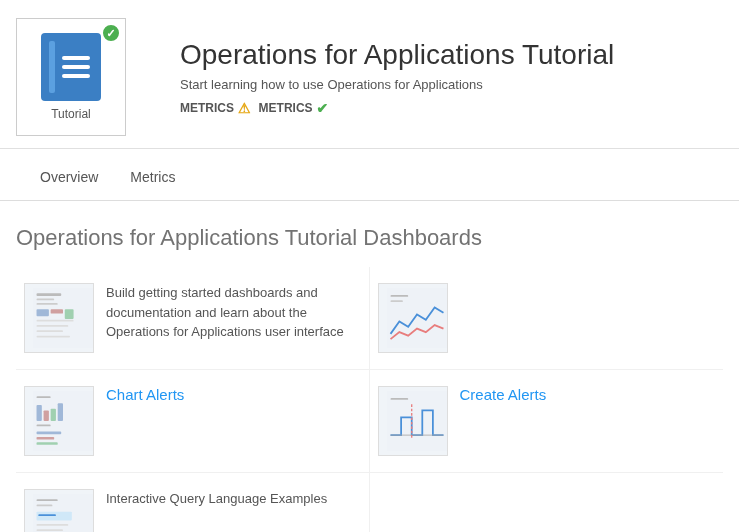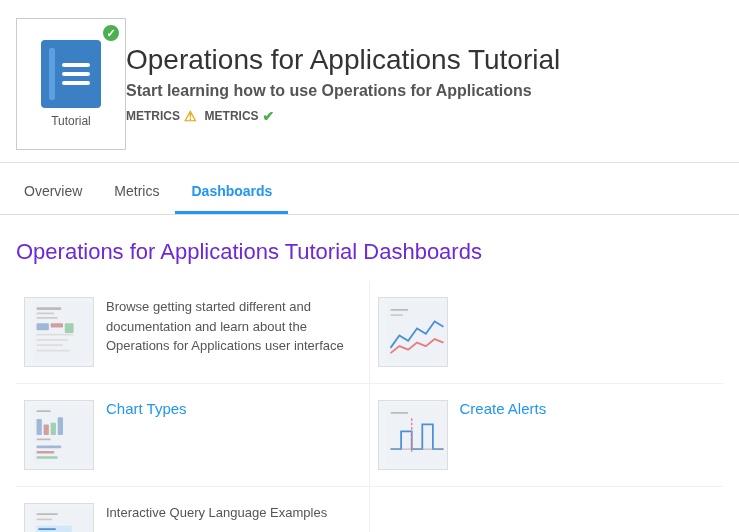--- a/index.html
+++ b/index.html
@@ -1,43 +1,43 @@
 <!DOCTYPE html>
 <html><head>
   <meta charset="utf-8">
   <style>
     * { box-sizing: border-box; margin: 0; padding: 0; }
     body { font-family: Arial, sans-serif; background: #fff; color: #333; font-size: 14px; width: 739px; }
 
     
     .header { display: flex; align-items: center; padding: 18px 16px 12px 16px; border-bottom: 1px solid #e0e0e0; }
-    .tutorial-icon-wrap { position: relative; border: 1px solid #ccc; width: 110px; height: 132px; display: flex; flex-direction: column; align-items: center; justify-content: center; flex-shrink: 0; }
+    .tutorial-icon-wrap { position: relative; border: 1px solid #ccc; width: 110px; height: 118px; display: flex; flex-direction: column; align-items: center; justify-content: center; margin-right: 18px; flex-shrink: 0; }
     .tutorial-book { width: 60px; height: 68px; background: #3b7fc4; border-radius: 4px; position: relative; display: flex; align-items: center; justify-content: center; }
     .tutorial-book::before { content: ''; position: absolute; left: 8px; top: 8px; bottom: 8px; width: 6px; background: #5ba0e0; border-radius: 2px; }
     .tutorial-book-lines { display: flex; flex-direction: column; gap: 5px; margin-left: 10px; }
     .tutorial-book-line { width: 28px; height: 4px; background: #fff; border-radius: 2px; }
     .tutorial-label { font-size: 12px; color: #555; margin-top: 6px; }
     .check-badge { position: absolute; top: 4px; right: 4px; width: 20px; height: 20px; background: #4caf50; border-radius: 50%; display: flex; align-items: center; justify-content: center; border: 2px solid #fff; }
     .check-badge::after { content: '✓'; color: #fff; font-size: 11px; font-weight: bold; }
 
-    .header-info { flex: 1; }
+    .header-info { flex: 1; margin-left: 36px; }
     .header-title { font-size: 28px; font-weight: normal; color: #333; margin-bottom: 6px; }
-    .header-subtitle { font-size: 16px; color: #555; margin-bottom: 8px; font-weight: bold; }
+    .header-subtitle { font-size: 13px; color: #555; margin-bottom: 8px; }
     .header-badges { display: flex; align-items: center; gap: 8px; }
     .badge { display: flex; align-items: center; gap: 4px; font-size: 12px; font-weight: bold; color: #555; }
     .badge-warn { color: #e6a817; font-size: 14px; }
     .badge-ok { color: #4caf50; font-size: 14px; }
 
     
-    .tabs { display: flex; border-bottom: 1px solid #ddd; padding: 0 8px; margin-top: 8px; }
+    .tabs { display: flex; border-bottom: 1px solid #ddd; padding: 0 24px; margin-top: 8px; }
     .tab { padding: 12px 16px; font-size: 14px; color: #555; cursor: pointer; border-bottom: 3px solid transparent; }
     .tab.active { color: #2196f3; border-bottom: 3px solid #2196f3; font-weight: bold; }
 
     
-    .page-title { font-size: 22px; font-weight: normal; color: #6d28d9; padding: 24px 16px 16px 16px; }
+    .page-title { font-size: 22px; font-weight: normal; color: #737373; padding: 24px 16px 16px 16px; }
 
     
     .content-grid { display: grid; grid-template-columns: 1fr 1fr; gap: 0; padding: 0 16px; }
     .content-item { display: flex; align-items: flex-start; gap: 12px; padding: 16px 8px; border-bottom: 1px solid #f0f0f0; }
     .content-item:nth-child(odd) { border-right: 1px solid #f0f0f0; }
 
     .thumb { width: 70px; height: 70px; flex-shrink: 0; background: #f5f5f5; border: 1px solid #ddd; display: flex; flex-direction: column; justify-content: space-around; padding: 4px; overflow: hidden; }
 
     .item-text { flex: 1; }
     .item-title { font-size: 15px; color: #2196f3; font-weight: normal; margin-bottom: 6px; cursor: pointer; }
@@ -77,21 +77,20 @@
         <span>METRICS</span>
         <span class="badge-ok">✔</span>
       </div>
     </div>
   </div>
 </div>
 
 <div class="tabs">
   <div class="tab">Overview</div>
   <div class="tab">Metrics</div>
-  <div class="tab active">Dashboards</div>
 </div>
 
 <div class="page-title">Operations for Applications Tutorial Dashboards</div>
 
 <div class="content-grid">
 
   <div class="content-item">
     <div class="thumb thumb-intro">
       <svg width="68" height="68" viewBox="0 0 68 68" xmlns="http://www.w3.org/2000/svg">
         <rect width="68" height="68" fill="#eef2f7"></rect>
@@ -101,21 +100,21 @@
         <rect x="4" y="24" width="14" height="8" fill="#a0b8d8" rx="1"></rect>
         <rect x="20" y="24" width="14" height="5" fill="#d0a0a0" rx="1"></rect>
         <rect x="36" y="24" width="10" height="11" fill="#a0d0b0" rx="1"></rect>
         <rect x="4" y="36" width="42" height="2" fill="#ddd" rx="1"></rect>
         <rect x="4" y="42" width="36" height="2" fill="#ddd" rx="1"></rect>
         <rect x="4" y="48" width="30" height="2" fill="#ddd" rx="1"></rect>
         <rect x="4" y="54" width="38" height="2" fill="#ddd" rx="1"></rect>
       </svg>
     </div>
     <div class="item-text">
-      <div class="item-desc">Browse getting started different and documentation and learn about the Operations for Applications user interface</div>
+      <div class="item-desc">Build getting started dashboards and documentation and learn about the Operations for Applications user interface</div>
     </div>
   </div>
 
   <div class="content-item">
     <div class="thumb thumb-build">
       <svg width="68" height="68" viewBox="0 0 68 68" xmlns="http://www.w3.org/2000/svg">
         <rect width="68" height="68" fill="#eef2f7"></rect>
         <rect x="4" y="8" width="20" height="2" fill="#bbb" rx="1"></rect>
         <rect x="4" y="14" width="14" height="2" fill="#ccc" rx="1"></rect>
         <polyline points="4,52 14,38 24,44 34,30 44,36 54,22 64,28" fill="none" stroke="#4a90d9" stroke-width="2"></polyline>
@@ -135,21 +134,21 @@
         <rect x="12" y="22" width="6" height="12" fill="#d0a0a0" rx="1"></rect>
         <rect x="20" y="20" width="6" height="14" fill="#a0d0b0" rx="1"></rect>
         <rect x="28" y="14" width="6" height="20" fill="#a0b8d8" rx="1"></rect>
         <rect x="4" y="38" width="16" height="2" fill="#bbb" rx="1"></rect>
         <rect x="4" y="46" width="28" height="3" fill="#a0b8d8" rx="1"></rect>
         <rect x="4" y="52" width="20" height="3" fill="#d0a0a0" rx="1"></rect>
         <rect x="4" y="58" width="24" height="3" fill="#a0d0b0" rx="1"></rect>
       </svg>
     </div>
     <div class="item-text">
-      <div class="item-title">Chart Types</div>
+      <div class="item-title">Chart Alerts</div>
     </div>
   </div>
 
   <div class="content-item">
     <div class="thumb thumb-alerts">
       <svg width="68" height="68" viewBox="0 0 68 68" xmlns="http://www.w3.org/2000/svg">
         <rect width="68" height="68" fill="#eef2f7"></rect>
         <rect x="4" y="8" width="20" height="2" fill="#bbb" rx="1"></rect>
         <polyline points="4,50 16,50 16,30 28,30 28,50 40,50 40,22 52,22 52,50 64,50" fill="none" stroke="#4a90d9" stroke-width="2"></polyline>
         <line x1="4" y1="50" x2="64" y2="50" stroke="#aaa" stroke-width="1"></line>

